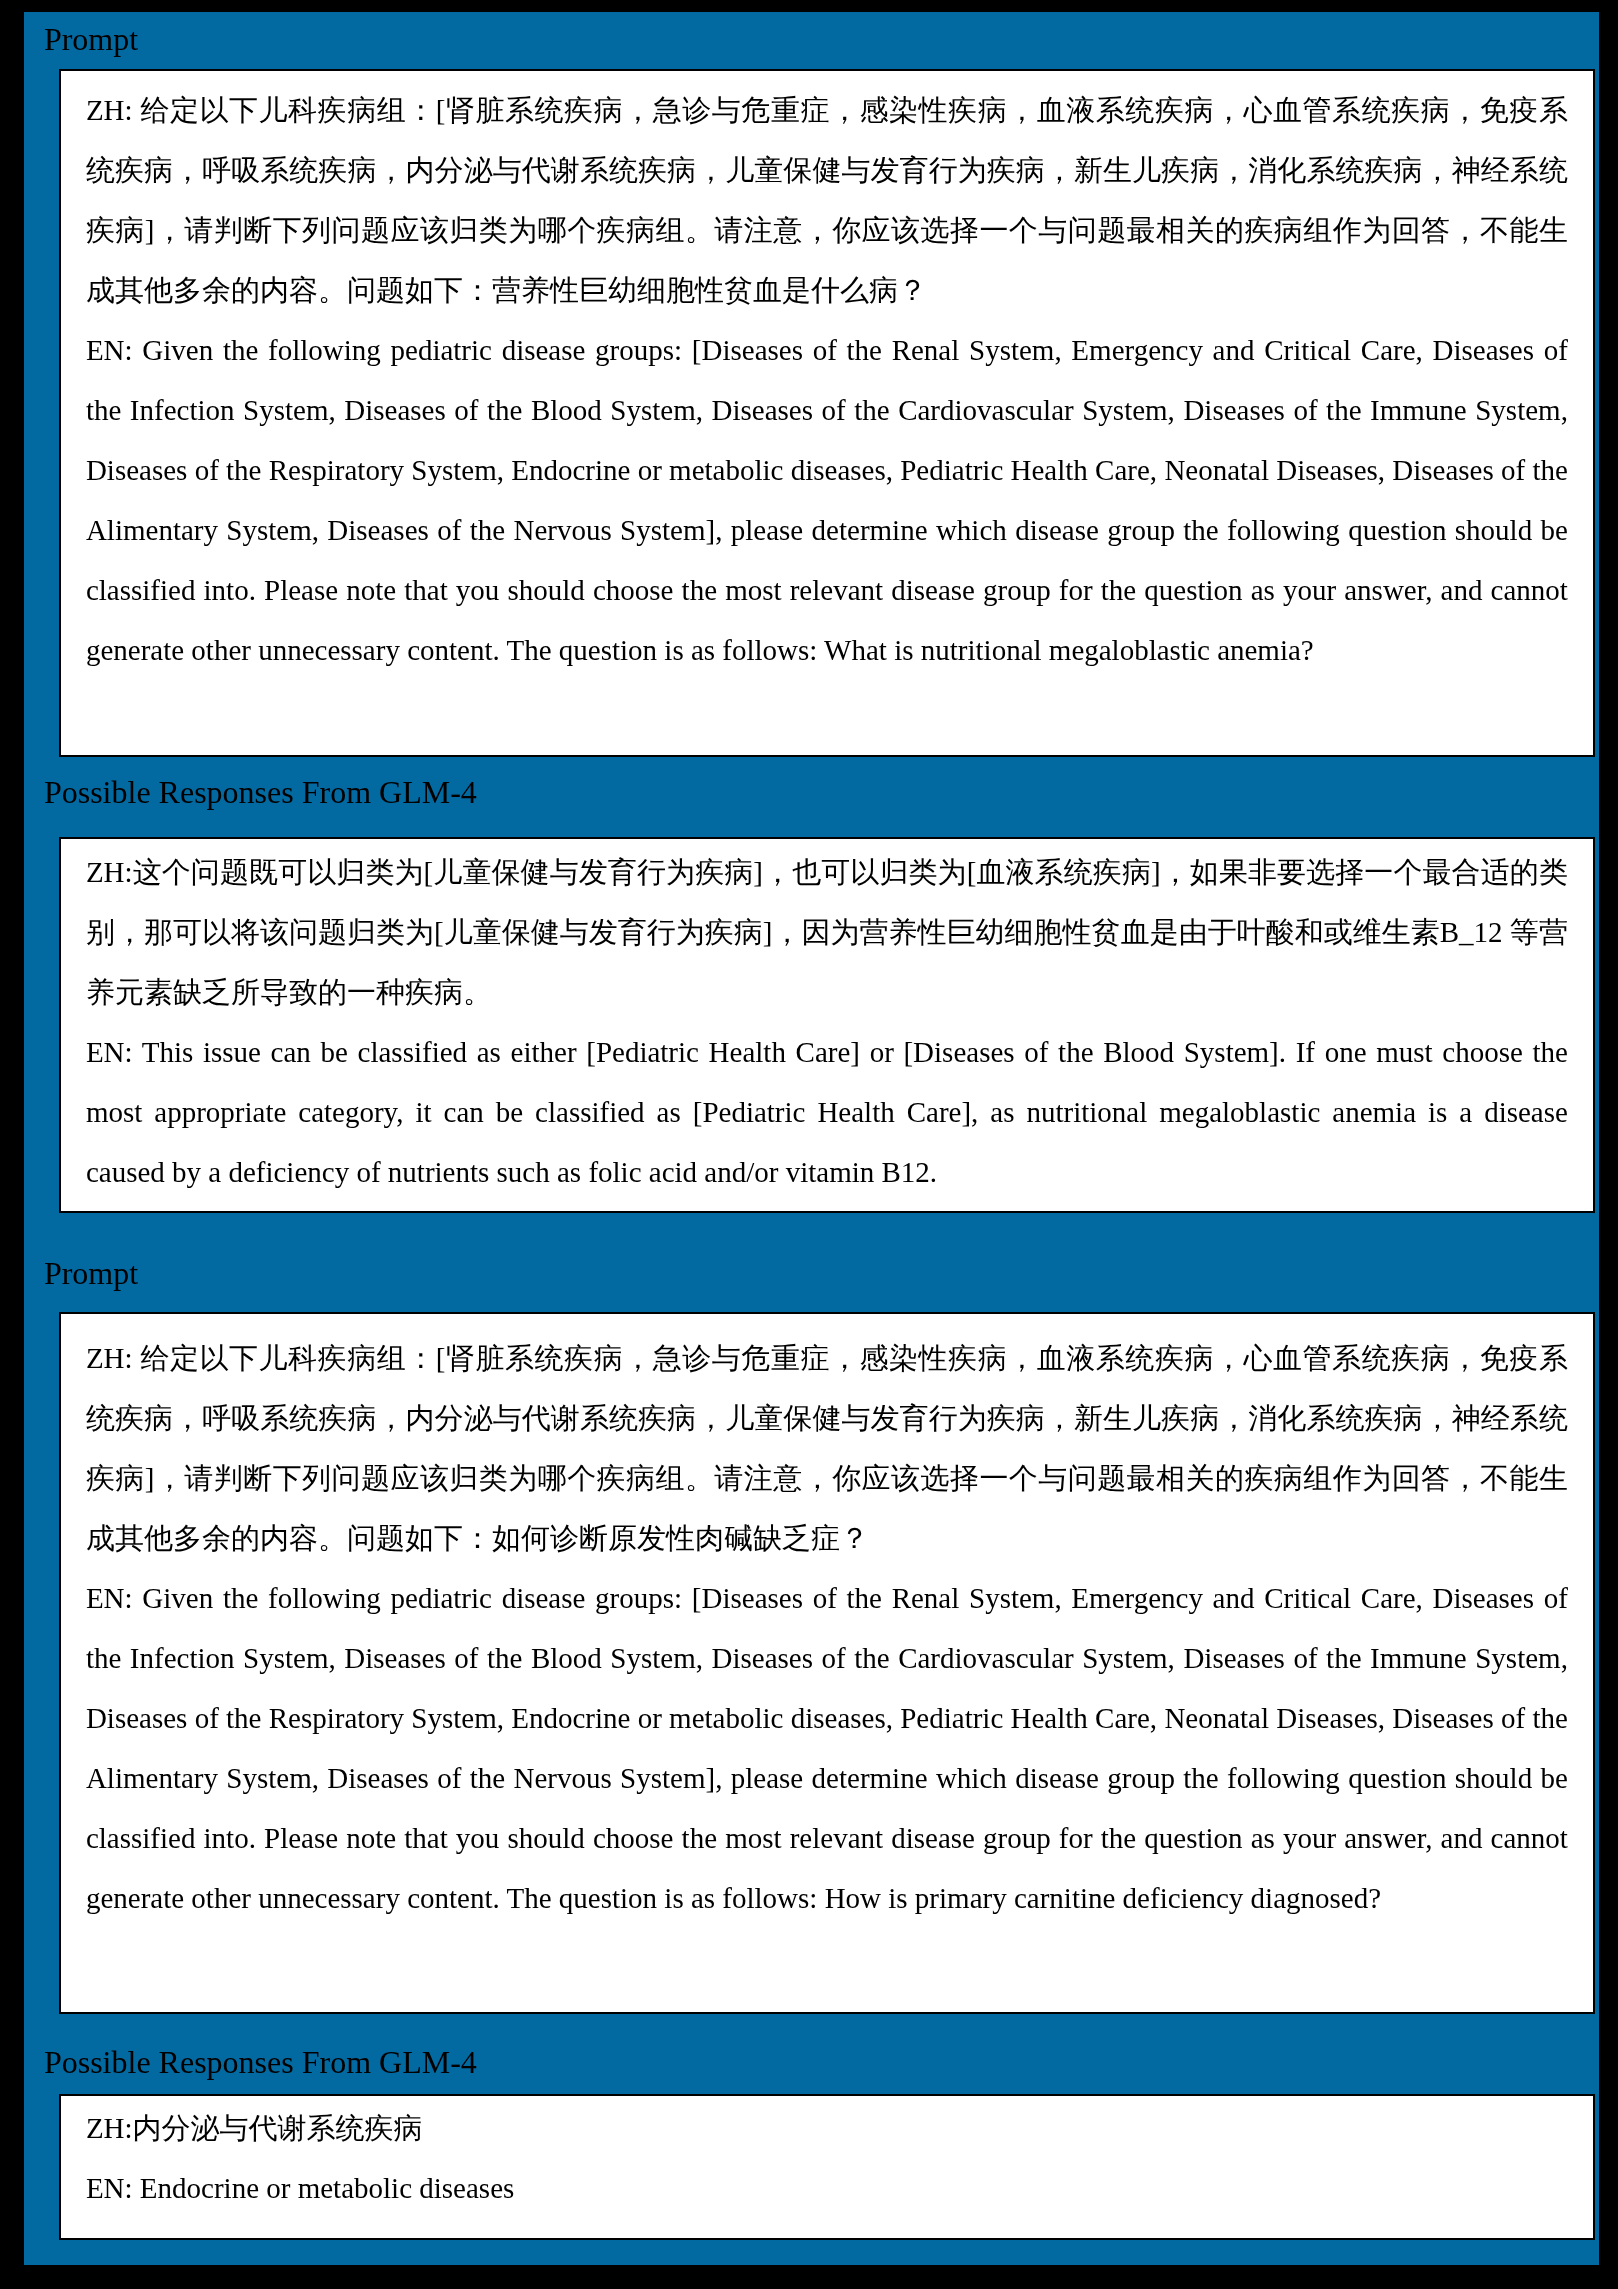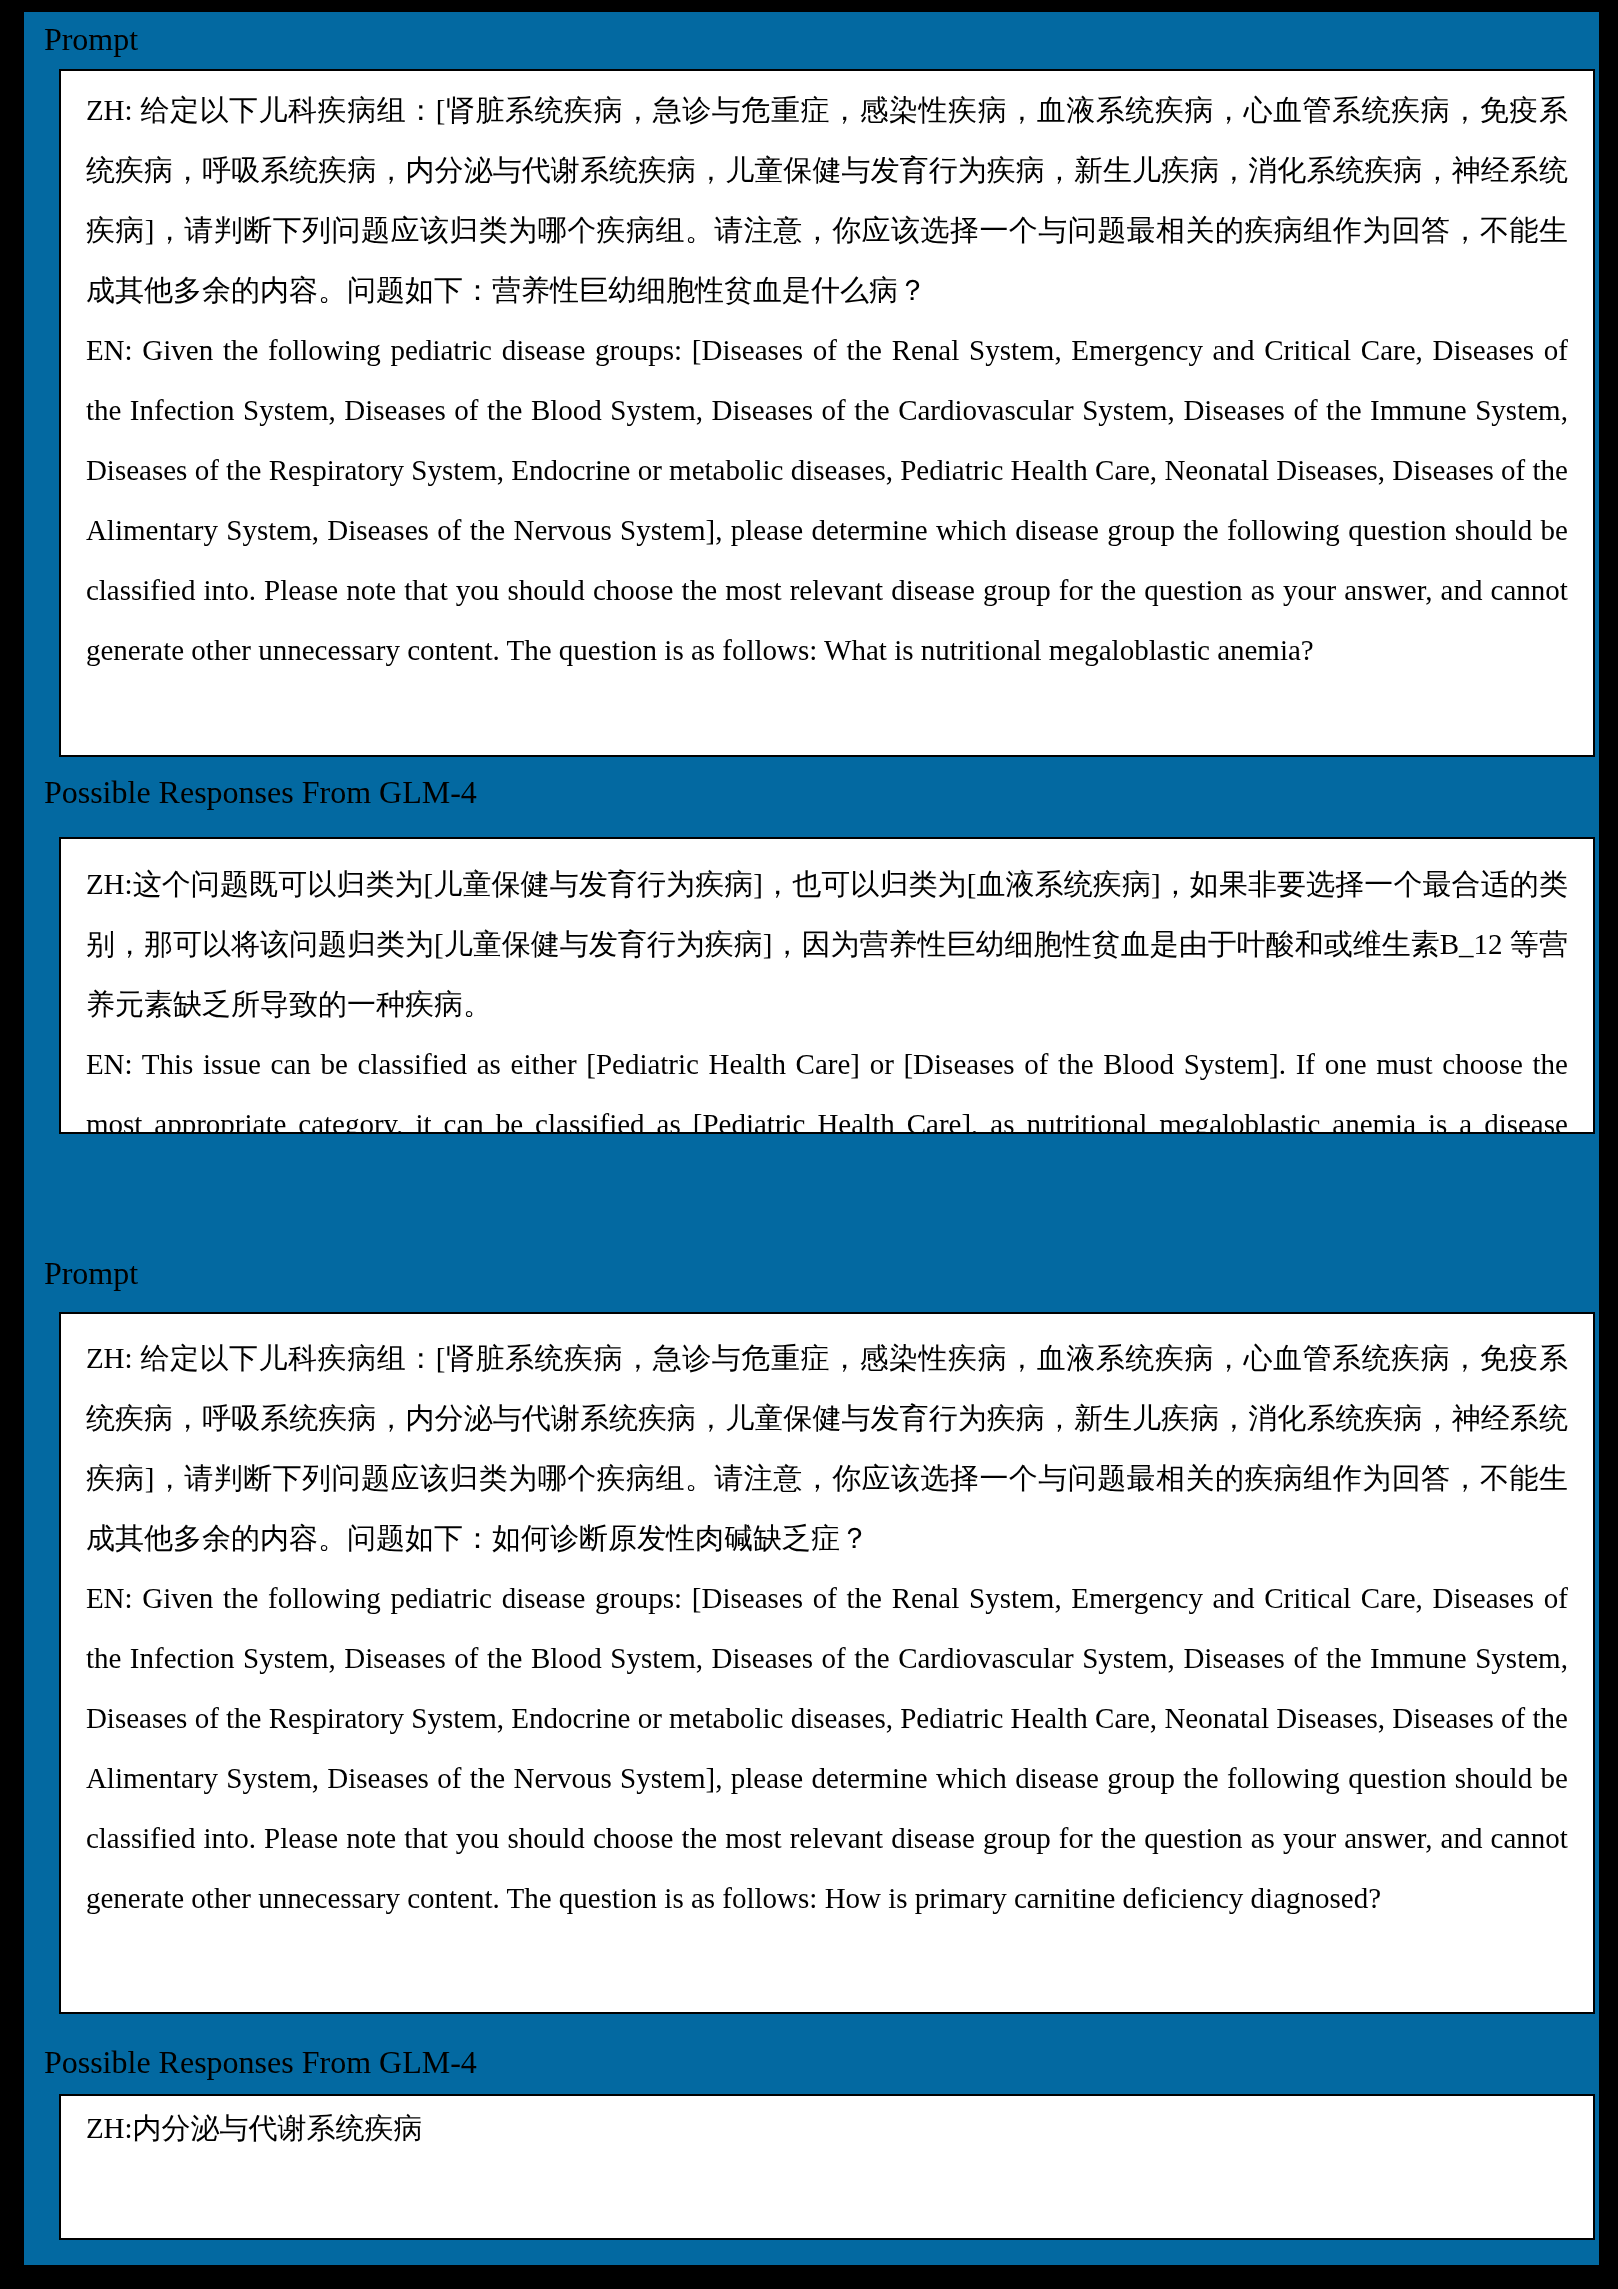--- a/index.html
+++ b/index.html
@@ -46,21 +46,21 @@
     font-family: "Liberation Serif", "DejaVu Serif", serif;
     font-size: 29px;
     line-height: 60px;
     color: #000000;
     text-align: justify;
   }
   
   .h-1 { top: 5.9px; }
   .b-1 { top: 57px;   height: 688px; padding: 9.8px 25px; }
   .h-2 { top: 759px; }
-  .b-2 { top: 825px;  height: 297px; padding: 15px 25px; }
+  .b-2 { top: 825px;  height: 376px; padding: 3px 25px; }
   .h-3 { top: 1240px; }
   .b-3 { top: 1300px; height: 702px; padding: 14.6px 25px; }
   .h-4 { top: 2029px; }
   .b-4 { top: 2082px; height: 146px; padding: 2px 25px; }
 </style>
 </head>
 <body>
 
 <div class="frame">
   <div class="page">
@@ -79,17 +79,18 @@
 
     <div class="heading h-3">Prompt</div>
     <div class="box b-3">
       <p class="para">ZH: 给定以下儿科疾病组：[肾脏系统疾病，急诊与危重症，感染性疾病，血液系统疾病，心血管系统疾病，免疫系统疾病，呼吸系统疾病，内分泌与代谢系统疾病，儿童保健与发育行为疾病，新生儿疾病，消化系统疾病，神经系统疾病]，请判断下列问题应该归类为哪个疾病组。请注意，你应该选择一个与问题最相关的疾病组作为回答，不能生成其他多余的内容。问题如下：如何诊断原发性肉碱缺乏症？</p>
       <p class="para">EN: Given the following pediatric disease groups: [Diseases of the Renal System, Emergency and Critical Care, Diseases of the Infection System, Diseases of the Blood System, Diseases of the Cardiovascular System, Diseases of the Immune System, Diseases of the Respiratory System, Endocrine or metabolic diseases, Pediatric Health Care, Neonatal Diseases, Diseases of the Alimentary System, Diseases of the Nervous System], please determine which disease group the following question should be classified into. Please note that you should choose the most relevant disease group for the question as your answer, and cannot generate other unnecessary content. The question is as follows: How is primary carnitine deficiency diagnosed?</p>
     </div>
 
     <div class="heading h-4">Possible Responses From GLM-4</div>
     <div class="box b-4">
       <p class="para">ZH:内分泌与代谢系统疾病</p>
+      <p class="para">EN: Endocrine or metabolic diseases</p>
     </div>
 
   </div>
 </div>
 
 
 </body></html>

